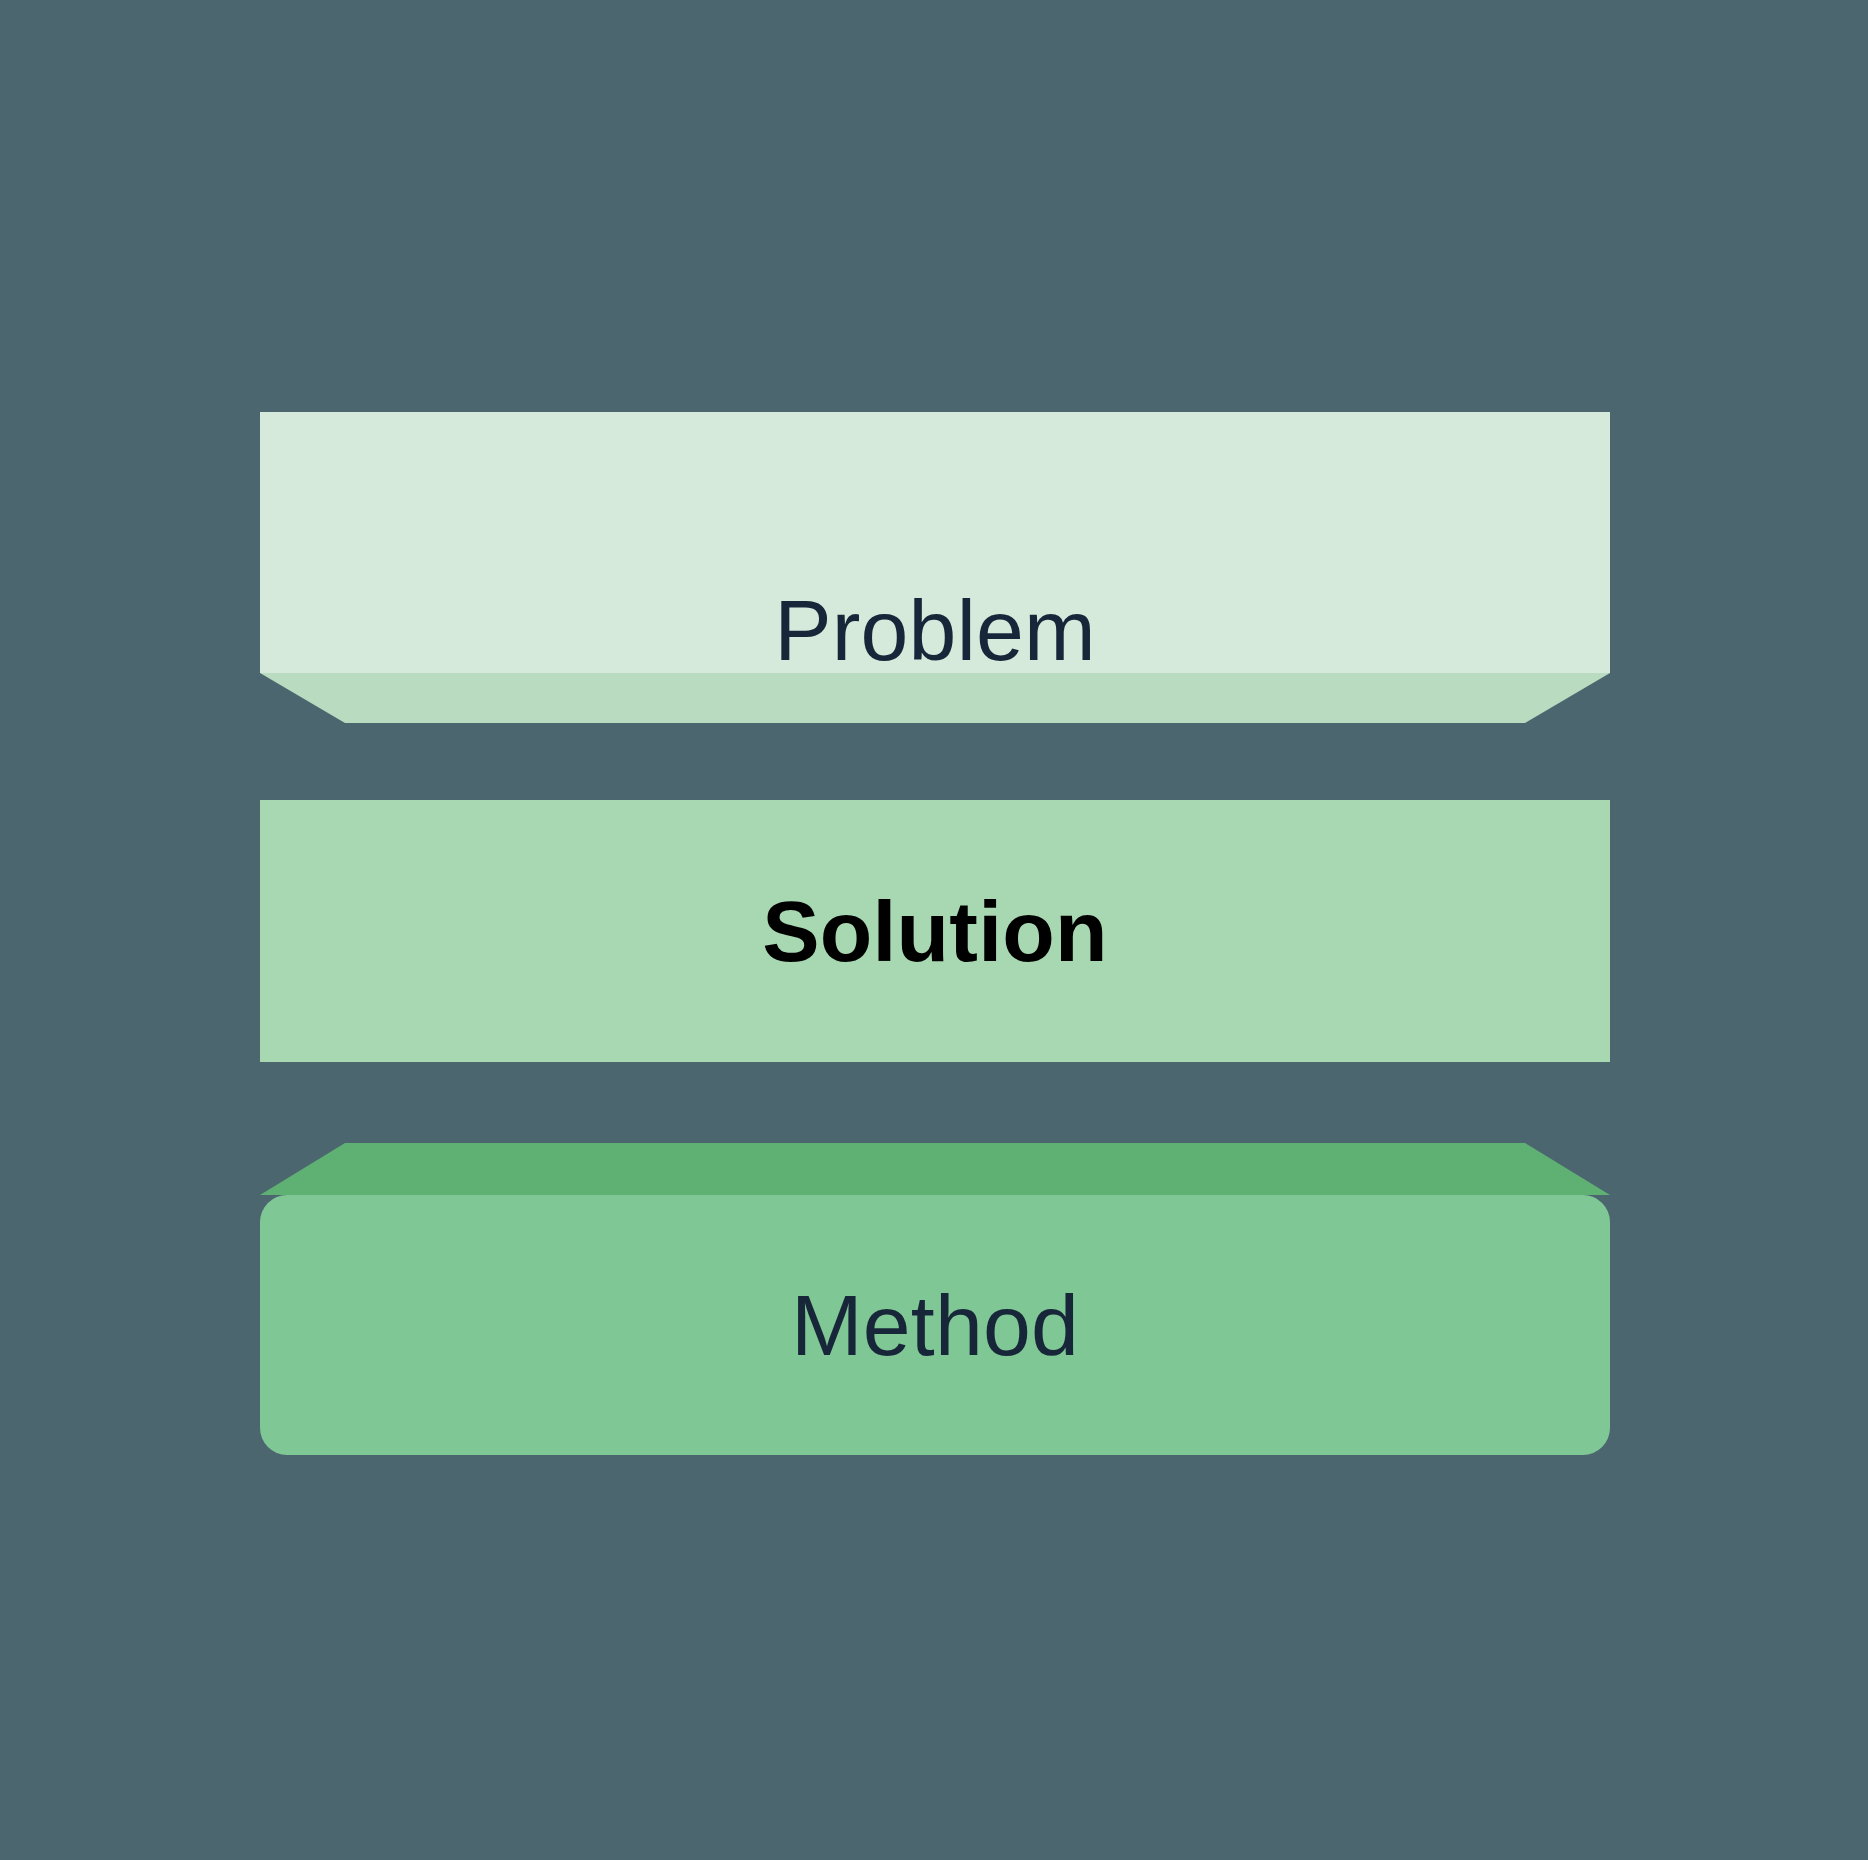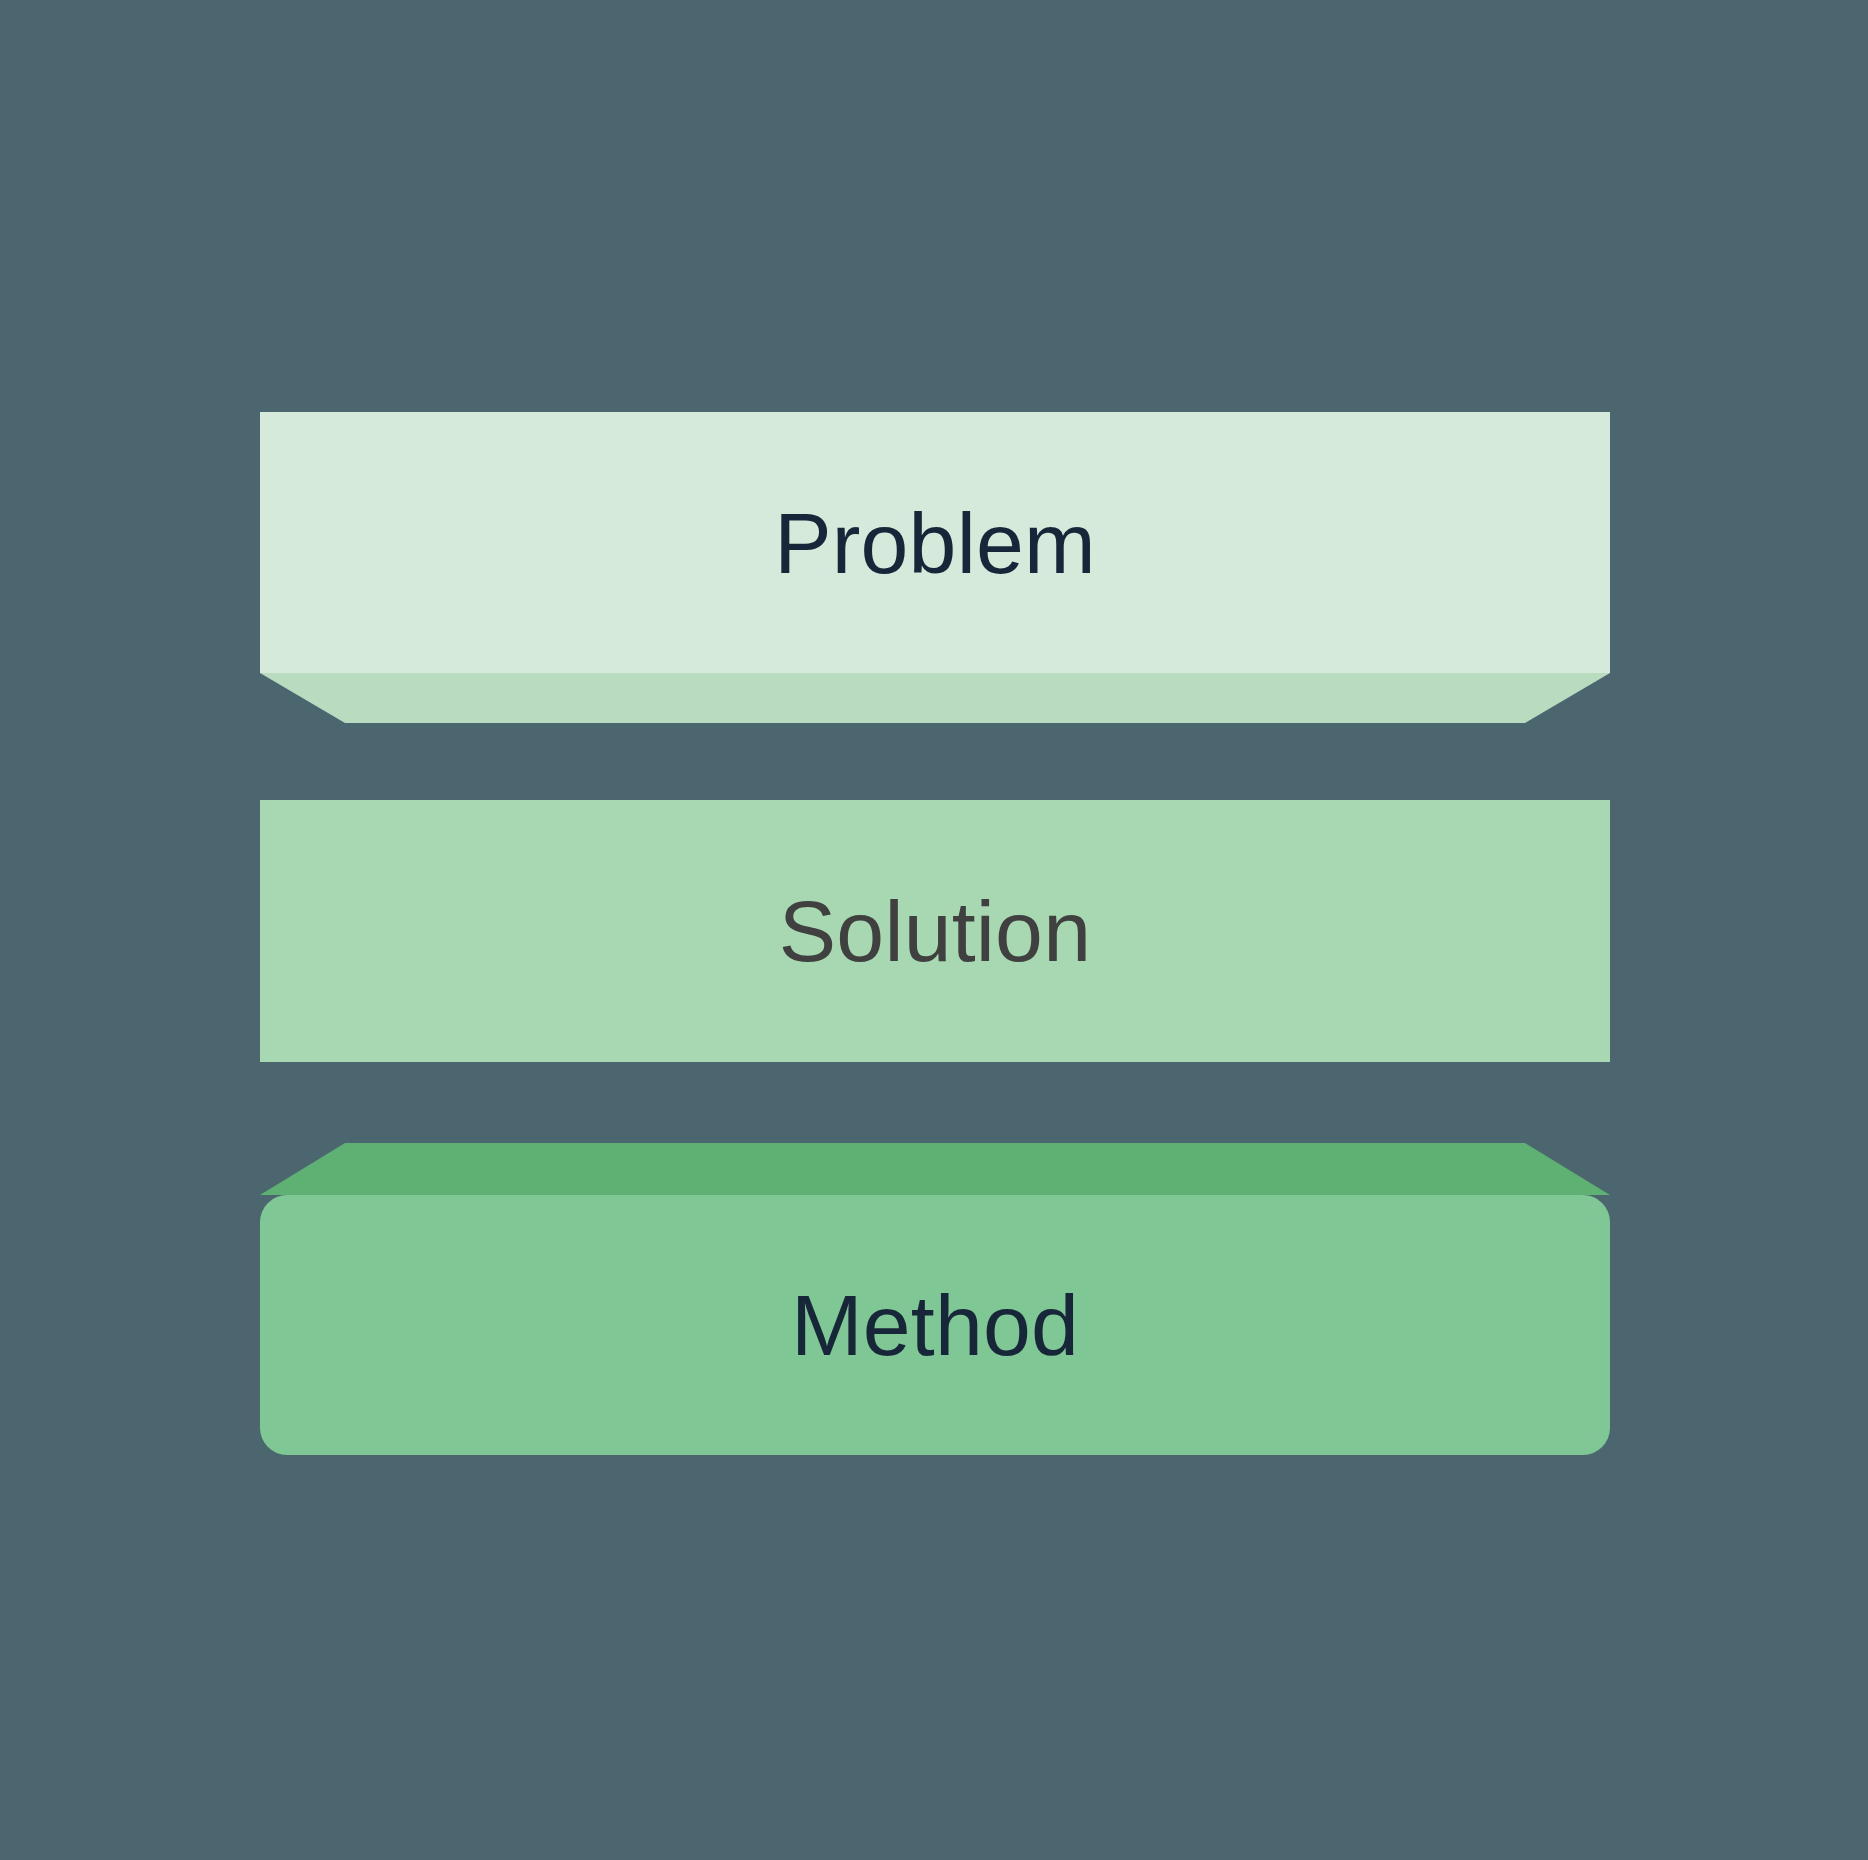--- a/index.html
+++ b/index.html
@@ -63,20 +63,21 @@
 
   
   #block-problem {
     top: 412px;
     height: 311px;
   }
   #block-problem .front {
     top: 0;
     height: 261px;
     background: #d6eadb;
+    align-items: flex-end;
   }
   #block-problem .bottom-edge {
     top: 261px;
     height: 50px;
   }
 
   
   #block-solution {
     top: 800px;
     height: 262px;
@@ -118,21 +119,21 @@
       <svg viewBox="0 0 1350 50" preserveAspectRatio="none" aria-hidden="true">
         <polygon points="0,0 1350,0 1265,50 85,50" fill="#b9dbc0"></polygon>
       </svg>
     </div>
 
   </div>
 
   <div class="slab" id="block-solution">
 
     <div class="slab-face front" style="background: rgb(168, 216, 178);">
-      <span class="slab-label bold" style="color: #404040; font-weight: 400;">Solution</span>
+      <span class="slab-label bold" style="color: #000000; font-weight: 700;">Solution</span>
     </div>
 
   </div>
 
   <div class="slab" id="block-method">
 
     <div class="slab-edge top-edge">
       <svg viewBox="0 0 1350 52" preserveAspectRatio="none" aria-hidden="true">
         <polygon points="85,0 1265,0 1350,52 0,52" fill="#5fb073"></polygon>
       </svg>

